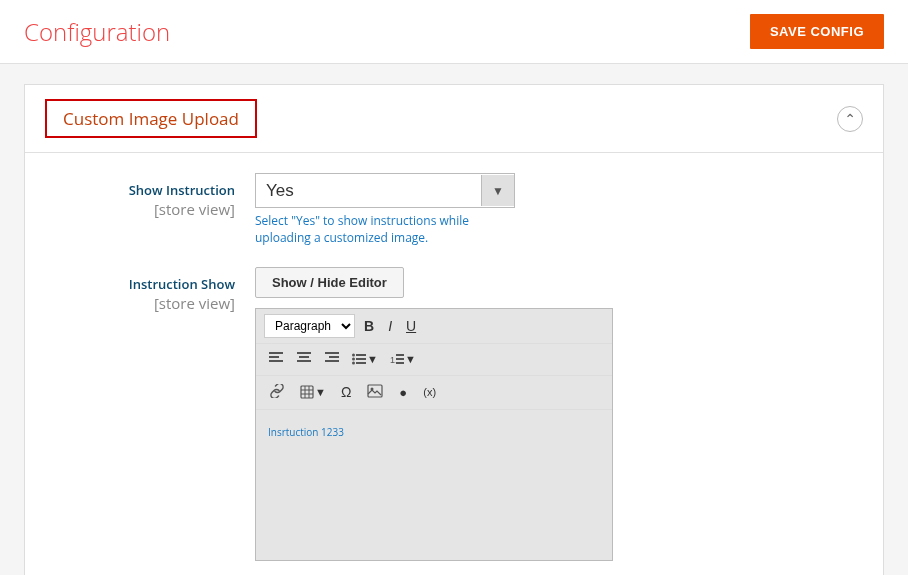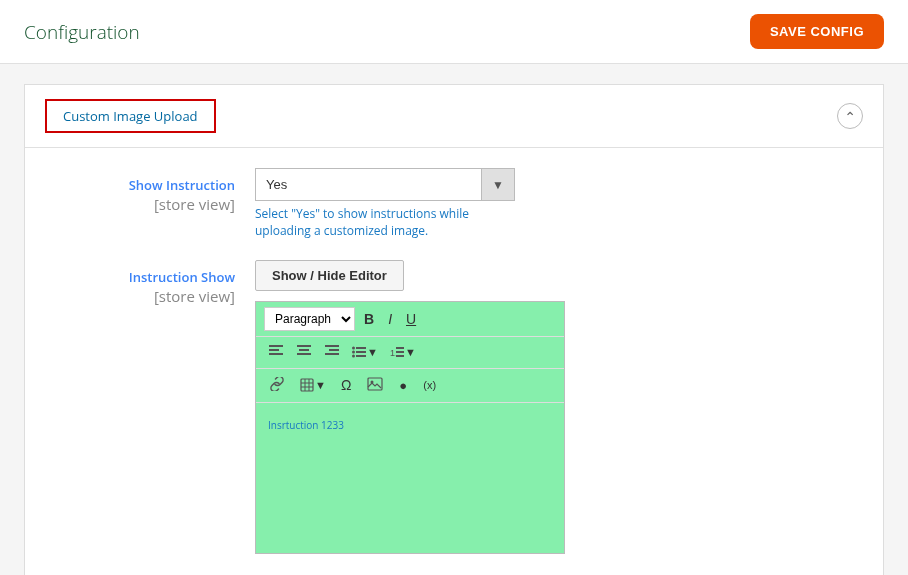--- a/index.html
+++ b/index.html
@@ -13,33 +13,33 @@
     .page-header {
       display: flex;
       justify-content: space-between;
       align-items: center;
       background: #fff;
       padding: 14px 24px;
       border-bottom: 1px solid #e0e0e0;
     }
 
     .page-title {
-      font-size: 19px;
+      font-size: 24px;
       font-weight: 300;
-      color: #14532d;
+      color: #ef4444;
     }
 
     .save-config-btn {
       background: #eb5202;
       color: #fff;
       border: none;
       padding: 10px 20px;
       font-size: 13px;
       font-weight: 600;
-      border-radius: 8px;
+      border-radius: 1px;
       cursor: pointer;
       text-transform: uppercase;
       letter-spacing: 0.5px;
     }
 
     .content-area {
       padding: 20px 24px;
       background: #f5f5f5;
       min-height: calc(575px - 57px);
     }
@@ -55,23 +55,23 @@
       display: flex;
       justify-content: space-between;
       align-items: center;
       padding: 14px 20px;
       border-bottom: 1px solid #e0e0e0;
     }
 
     .section-title-box {
       border: 2px solid #c00;
       padding: 6px 16px;
-      font-size: 13px;
+      font-size: 17px;
       font-weight: 400;
-      color: #0369a1;
+      color: #c2410c;
       display: inline-block;
     }
 
     .collapse-icon {
       width: 26px;
       height: 26px;
       border: 1px solid #bbb;
       border-radius: 50%;
       display: flex;
       align-items: center;
@@ -96,21 +96,21 @@
       width: 200px;
       text-align: right;
       padding-right: 20px;
       padding-top: 8px;
       flex-shrink: 0;
     }
 
     .form-label-main {
       display: block;
       font-weight: 600;
-      color: #3b82f6;
+      color: #0c4a6e;
       font-size: 13px;
     }
 
     .form-label-sub {
       display: block;
       color: #888;
       font-size: 15px;
     }
 
     .form-control-area {
@@ -122,21 +122,21 @@
       align-items: center;
       border: 1px solid #bbb;
       background: #fff;
       width: 260px;
     }
 
     .select-field {
       flex: 1;
       border: none;
       padding: 7px 10px;
-      font-size: 13px;
+      font-size: 17px;
       background: #fff;
       color: #333;
       appearance: none;
       outline: none;
       cursor: pointer;
     }
 
     .select-arrow {
       background: #e0e0e0;
       border-left: 1px solid #bbb;
@@ -162,22 +162,22 @@
       padding: 7px 16px;
       font-size: 13px;
       cursor: pointer;
       border-radius: 2px;
       margin-bottom: 10px;
       font-weight: bold;
     }
 
     .editor-container {
       border: 1px solid #bbb;
-      background: #86efac;
-      width: 310px;
+      background: #e5e5e5;
+      width: 358px;
     }
 
     .editor-toolbar-row1 {
       display: flex;
       align-items: center;
       padding: 5px 8px;
       border-bottom: 1px solid #ddd;
       gap: 4px;
     }
 

